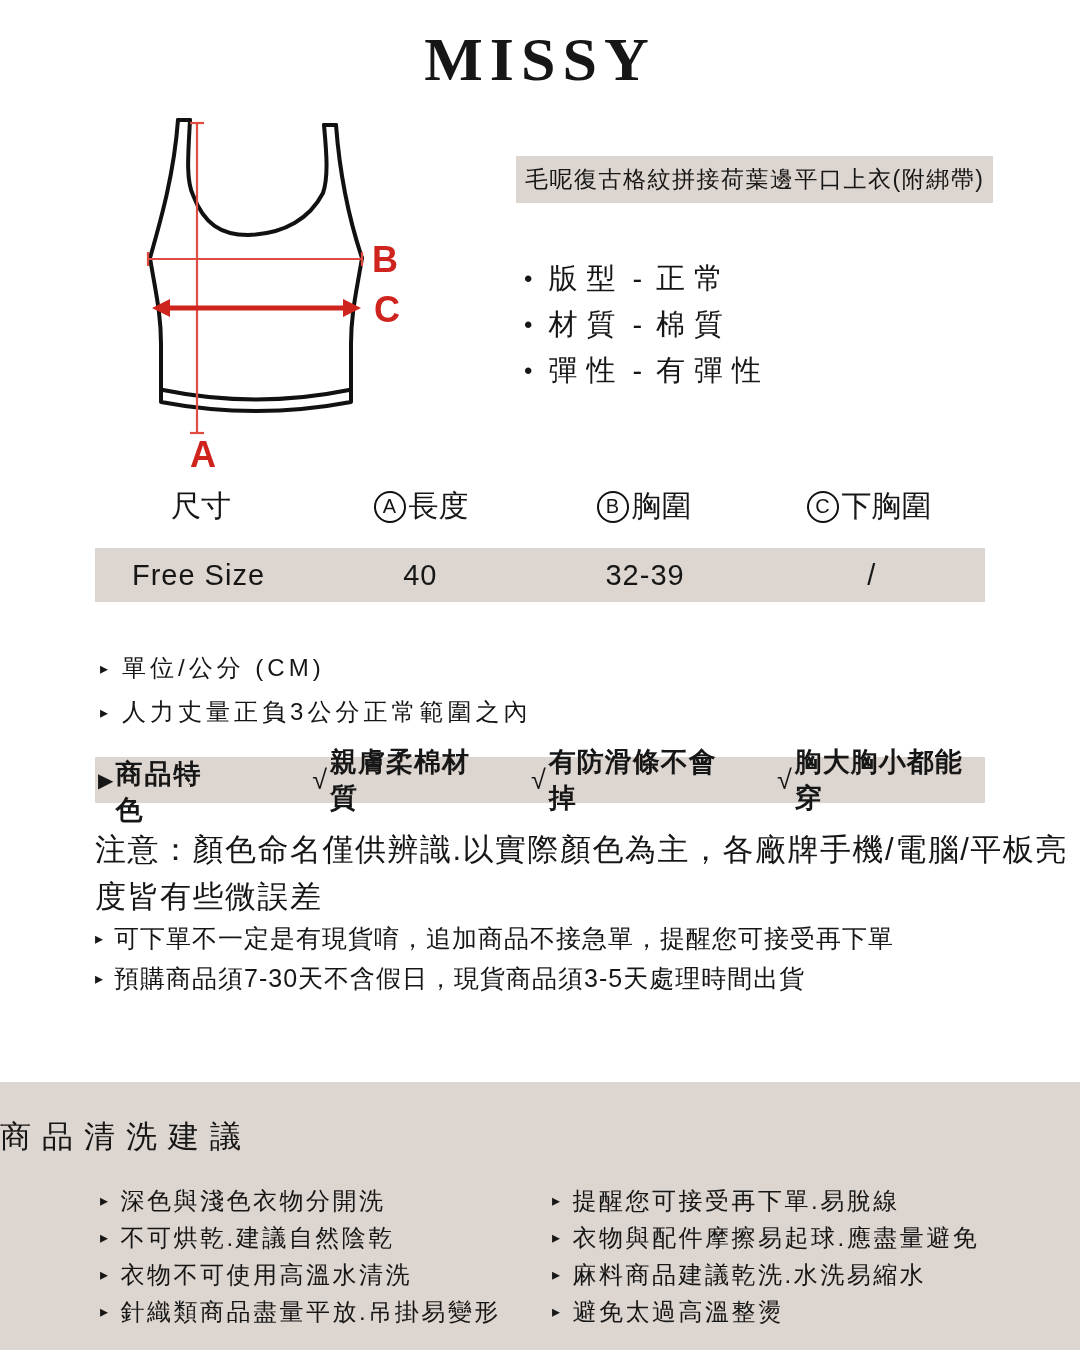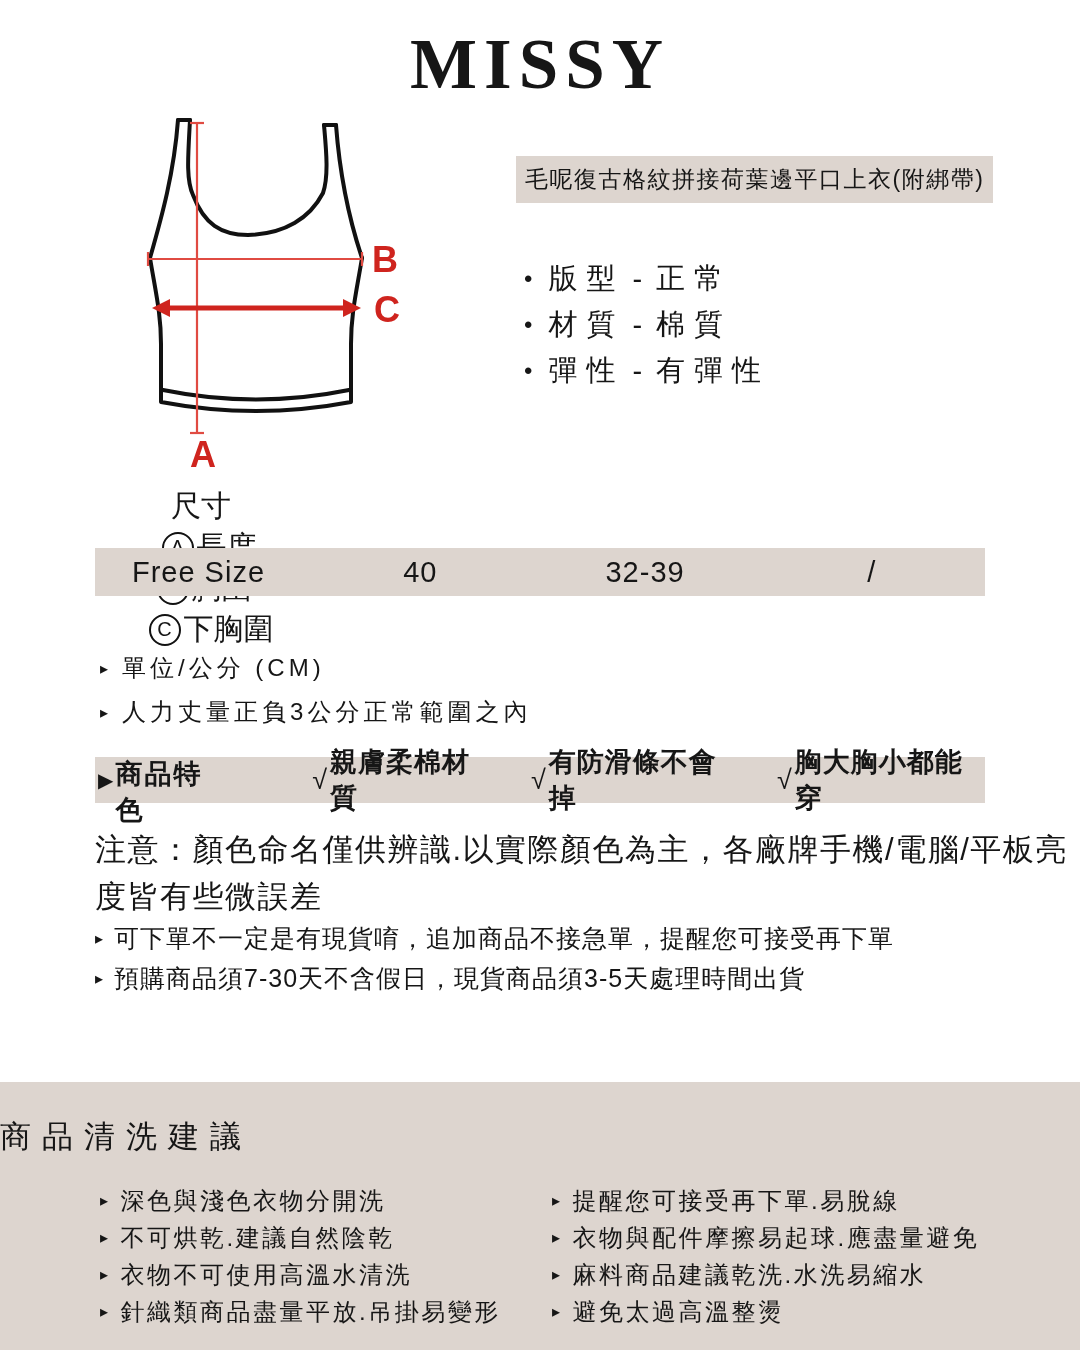--- a/index.html
+++ b/index.html
@@ -5,41 +5,41 @@
   html,body{margin:0;padding:0;background:#ffffff;}
   .page{
     position:relative;width:1080px;height:1350px;background:#ffffff;
     font-family:"Liberation Sans","DejaVu Sans",sans-serif;color:#161616;
     overflow:hidden;margin:0 auto;
   }
   
   .brand{
     position:absolute;top:24px;left:0;width:100%;text-align:center;
     font-family:"Liberation Serif","DejaVu Serif",serif;
-    font-size:71px;font-weight:700;letter-spacing:7px;color:#161616;
+    font-size:62px;font-weight:700;letter-spacing:7px;color:#161616;
   }
   
   .diagram{position:absolute;left:100px;top:98px;width:360px;height:390px;}
   
   .product-title{
     position:absolute;left:516px;top:156px;
     background:#ddd5cf;padding:8px 9px;
     font-size:23px;letter-spacing:1.5px;white-space:nowrap;
   }
   
   .specs{position:absolute;left:524px;top:256px;}
   .spec-line{display:flex;align-items:center;height:46px;font-size:29px;}
   .spec-line .dot{font-size:24px;margin-right:16px;}
   .spec-line .lbl{letter-spacing:9px;}
   .spec-line .dash{margin:0 14px 0 8px;}
   .spec-line .val{letter-spacing:9px;text-align:right;}
   
-  .size-header{position:absolute;left:95px;top:486px;width:890px;display:flex;flex-direction:column;}
+  .size-header{position:absolute;left:95px;top:486px;width:890px;display:flex;}
   .size-row{
-    position:absolute;left:95px;top:548px;width:890px;height:48px;
+    position:absolute;left:95px;top:548px;width:890px;height:54px;
     background:#ddd5cf;display:flex;align-items:center;gap:7px;
   }
   .col{display:flex;align-items:center;justify-content:center;font-size:30px;}
   .col.c1{width:212px;}.col.c2{width:228px;}.col.c3{width:218px;}.col.c4{width:232px;}
   .circle{
     display:inline-flex;width:28px;height:28px;border:2px solid #111;border-radius:50%;
     align-items:center;justify-content:center;font-size:20px;margin-right:3px;flex:0 0 auto;
   }
   .size-row .col{font-size:29px;letter-spacing:1px;}
   

